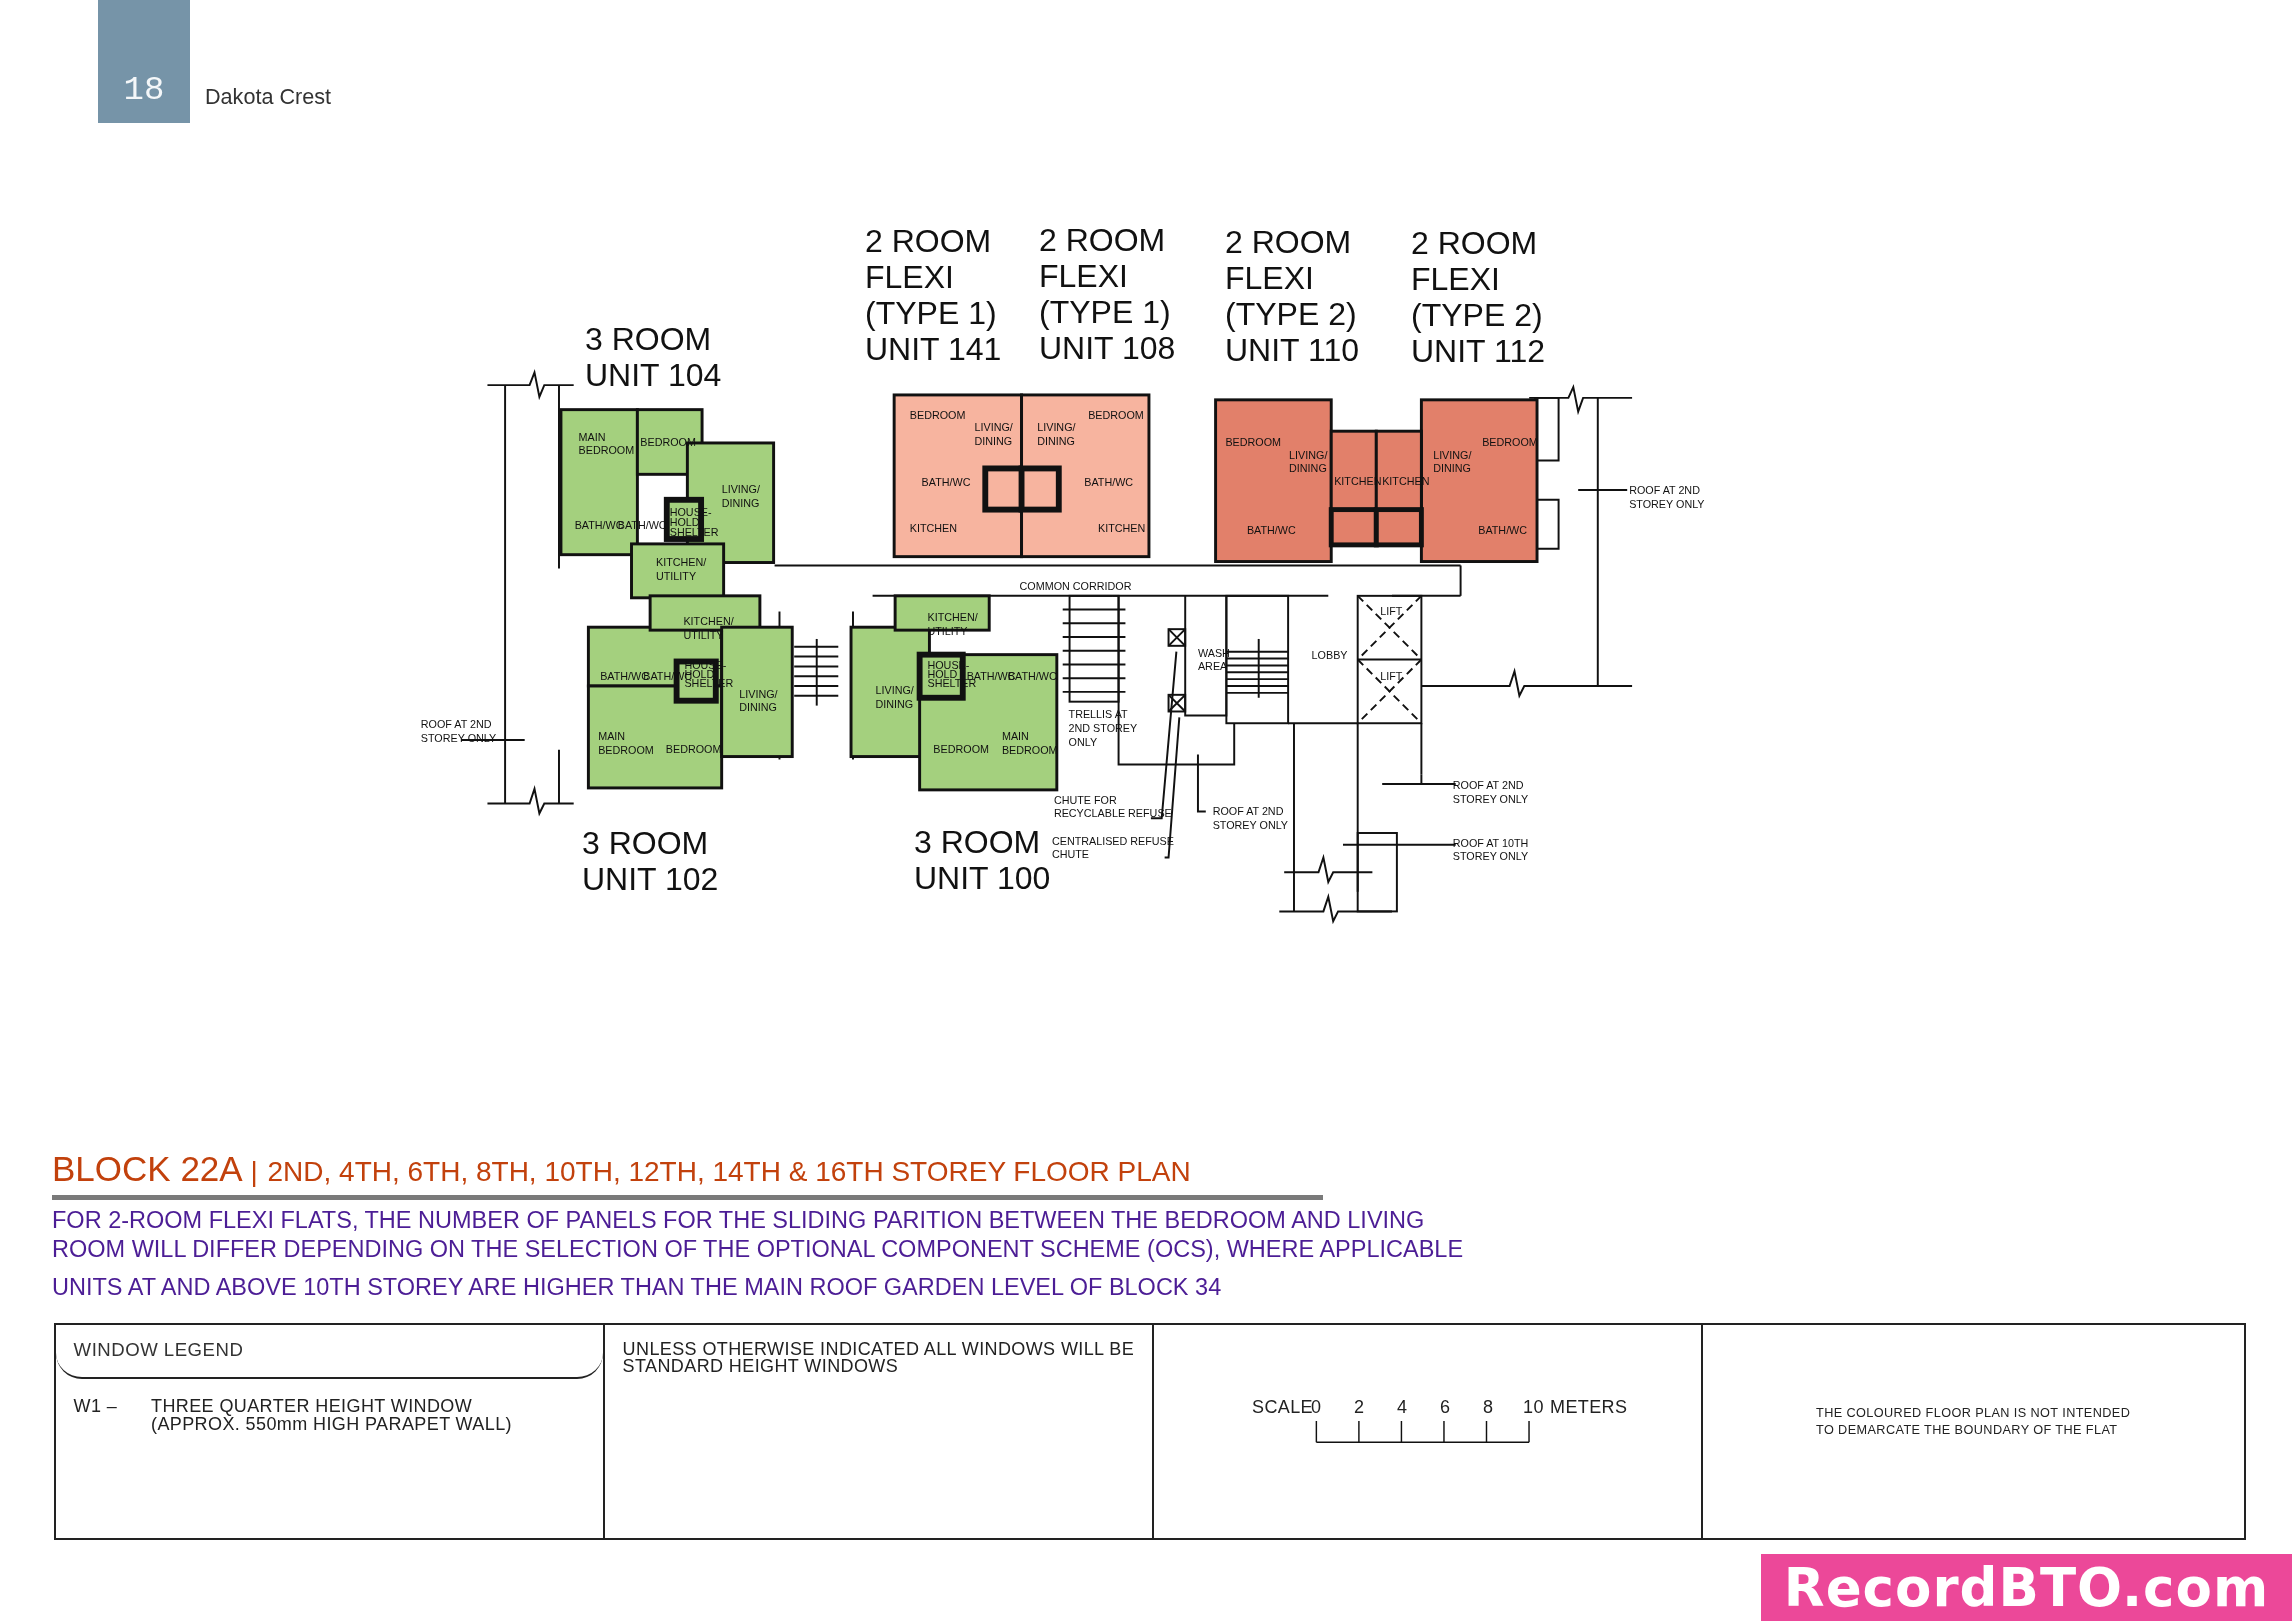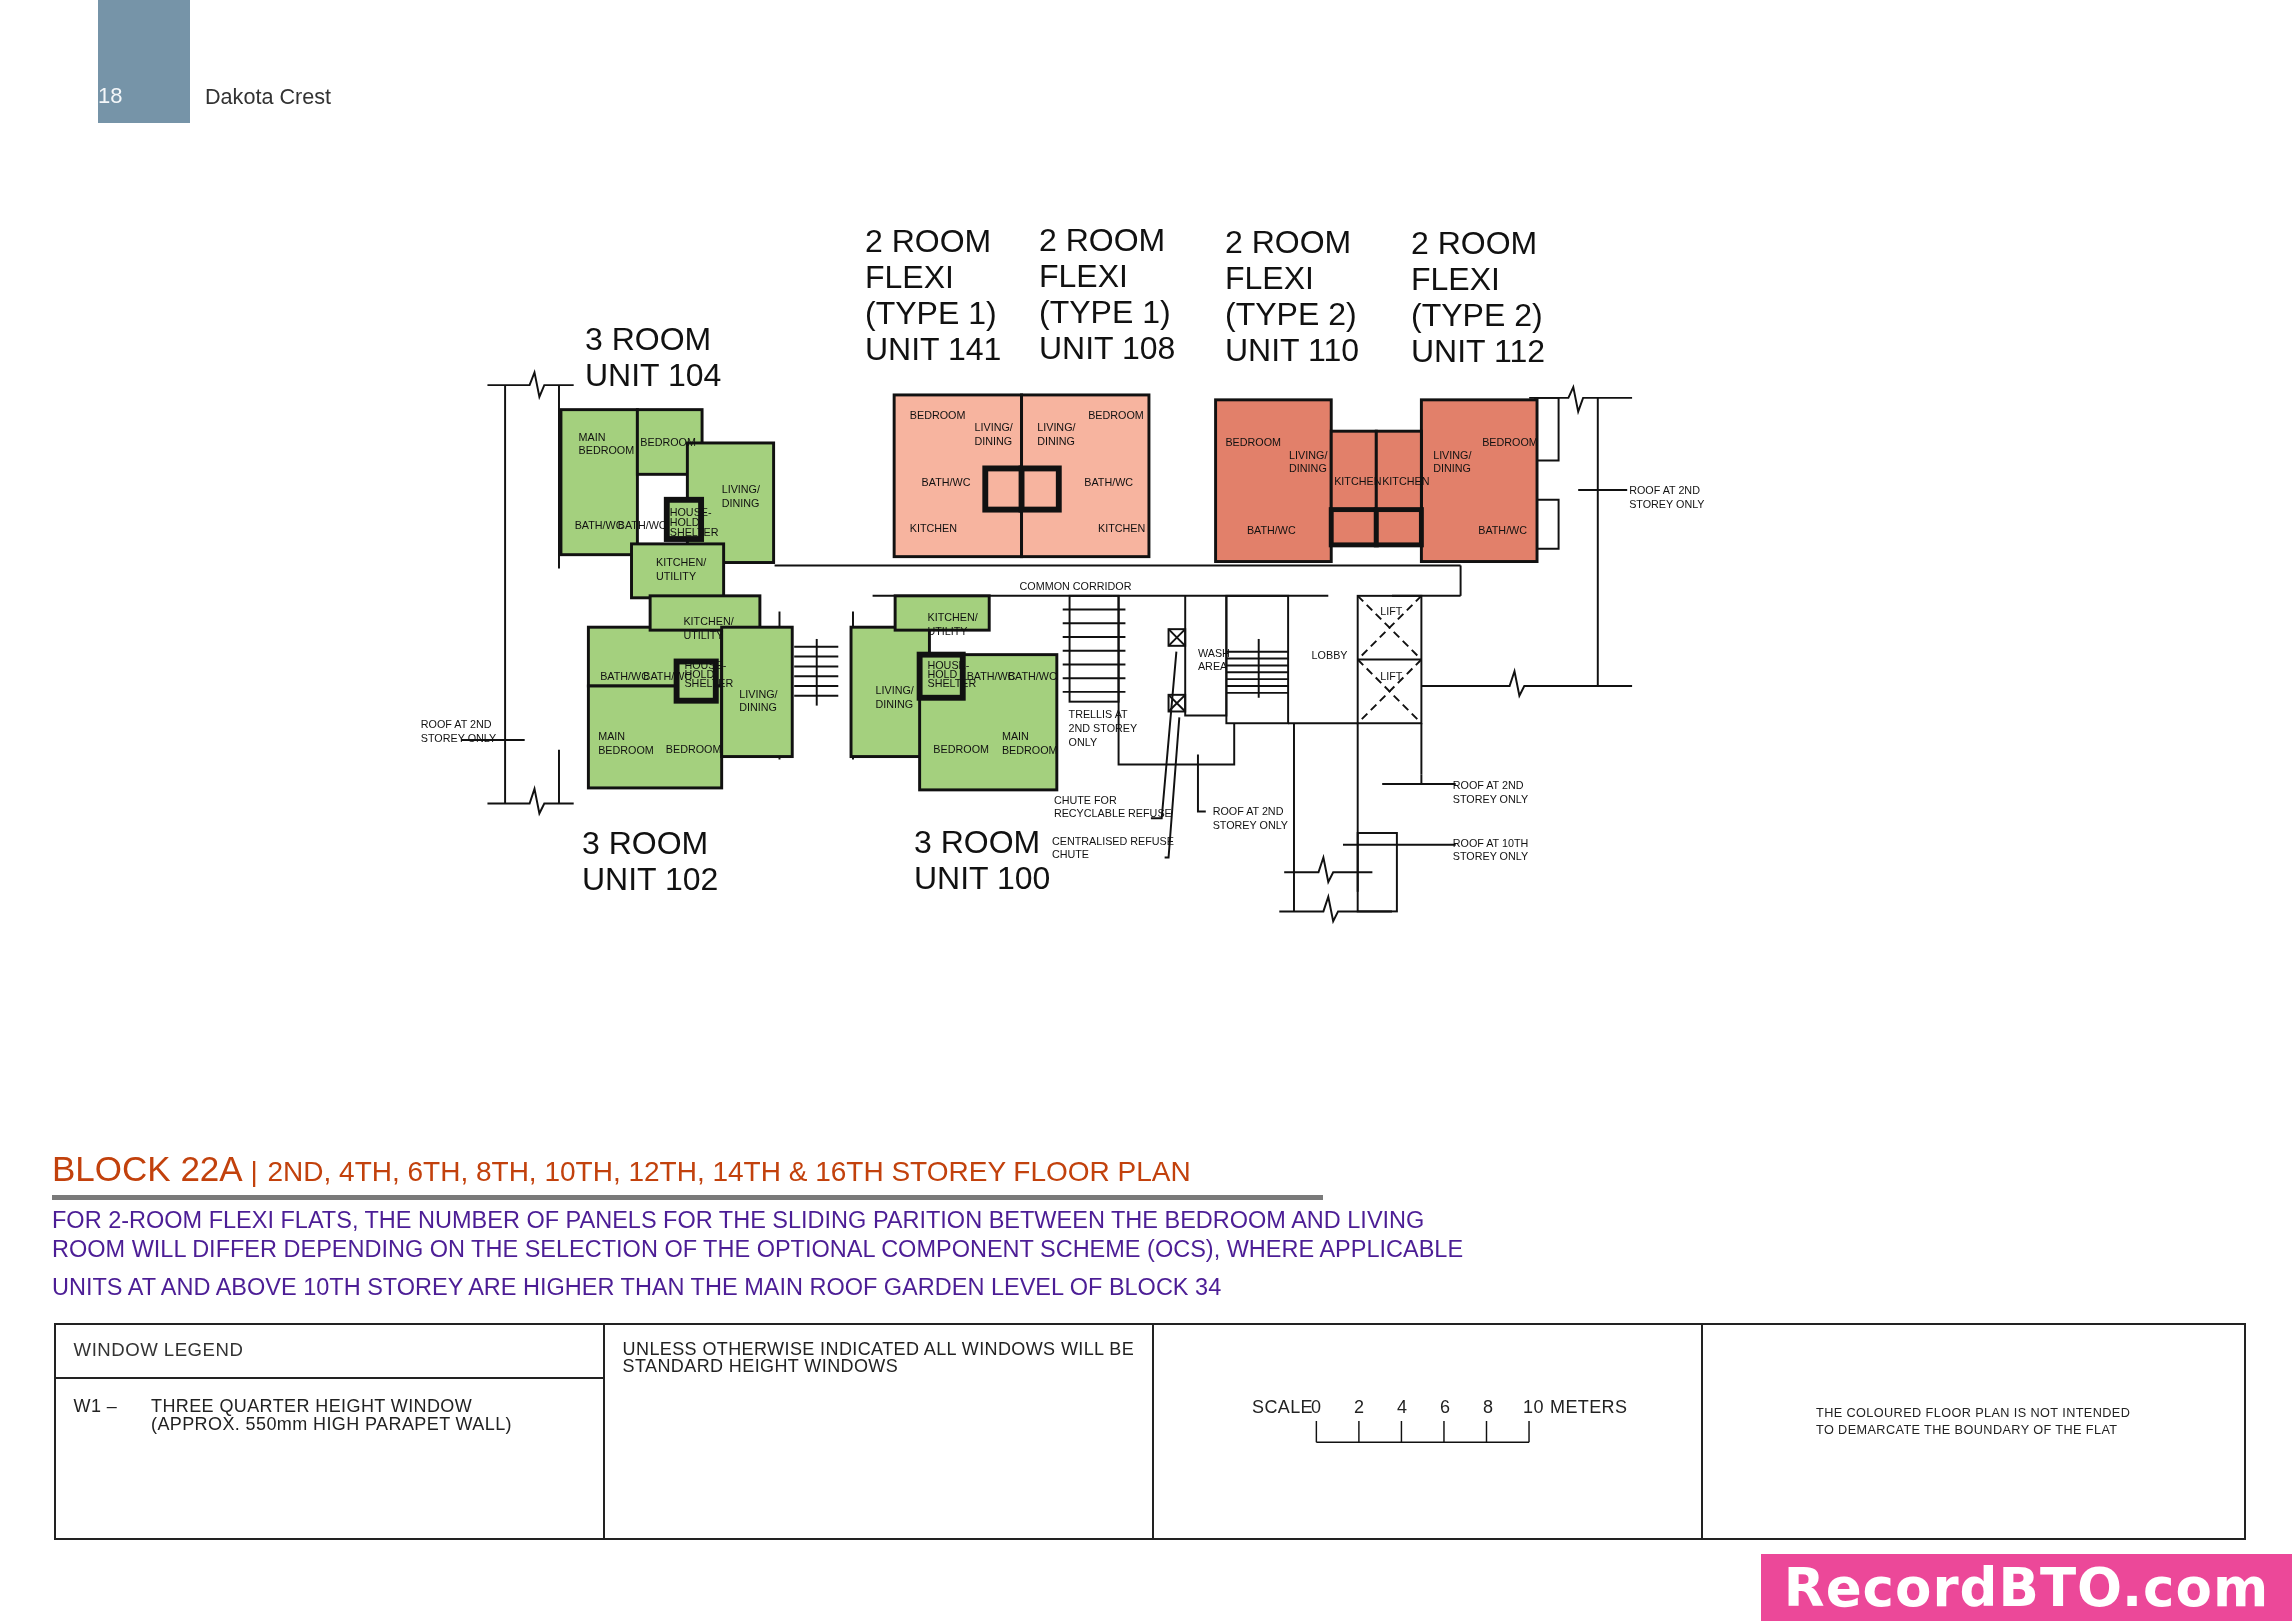--- a/index.html
+++ b/index.html
@@ -1,32 +1,32 @@
 <!DOCTYPE html>
 <html><head>
 <meta charset="utf-8">
 <style>
   html, body { margin: 0; padding: 0; background: #ffffff; }
   body { width: 2293px; height: 1621px; position: relative; overflow: hidden; font-family: "Liberation Sans", sans-serif; color: #111; }
   .abs { position: absolute; }
   .page-num-box { left: 98px; top: 0; width: 92px; height: 123px; background: #7694a8; }
-  .page-num { position: absolute; left: 0; right: 0; bottom: 13.7px; color: #f4f7f9; font-size: 22px; }
+  .page-num { position: absolute; left: 0; right: 0; bottom: 13.7px; text-align: center; color: #f4f7f9; font-size: 34px; font-family: Liberation Mono, monospace; }
   .doc-title { left: 205px; top: 84px; font-size: 21.6px; color: #333; }
   .unit-label { font-size: 32px; line-height: 36px; color: #111; }
   .plan-svg { left: 0; top: 0; }
   .room-txt { font-family: "Liberation Sans", sans-serif; font-size: 11px; fill: #111; }
   .note-txt { font-family: "Liberation Sans", sans-serif; font-size: 11px; fill: #111; }
   .block-title { left: 52px; top: 1149px; font-size: 35px; color: #c2410c; white-space: nowrap; }
   .block-title .sub { font-size: 28px; }
   .title-rule { left: 52px; top: 1195px; width: 1271px; height: 4.9px; background: #7a7a7a; }
   .note-line { left: 52px; font-size: 23.5px; color: #4c1d95; white-space: nowrap; }
   .legend-table { left: 54px; top: 1323px; width: 2192px; height: 217px; border: 2px solid #222; box-sizing: border-box; }
   .cell { position: absolute; top: 0; bottom: 0; border-right: 2px solid #222; box-sizing: border-box; }
   .cell:last-child { border-right: none; }
-  .legend-head { position: absolute; left: 0; right: 0; top: 0; height: 54px; border-bottom: 2px solid #222; box-sizing: border-box; padding: 13.7px 0 0 17.6px; font-size: 18.6px; color: #333; letter-spacing: 0.5px; }
+  .legend-head { position: absolute; left: 0; right: 0; top: 0; height: 54px; border-bottom: 2px solid #222; box-sizing: border-box; padding: 13.7px 0 0 17.6px; font-size: 18.6px; color: #333; letter-spacing: 0.5px; border-radius: 26px; }
   .small-caps { font-size: 18px; color: #222; letter-spacing: 0.4px; line-height: 17.6px; }
   .watermark { left: 1761px; top: 1554px; width: 531px; height: 68px; background: #ec4899; color: #fff; font-family: "DejaVu Sans", sans-serif; font-weight: bold; font-size: 53px; line-height: 68px; text-align: center; letter-spacing: 1px; }
 </style>
 </head>
 <body>
 
 <div class="abs page-num-box">
   <div class="page-num">18</div>
 </div>
 <div class="abs doc-title">Dakota Crest</div>

